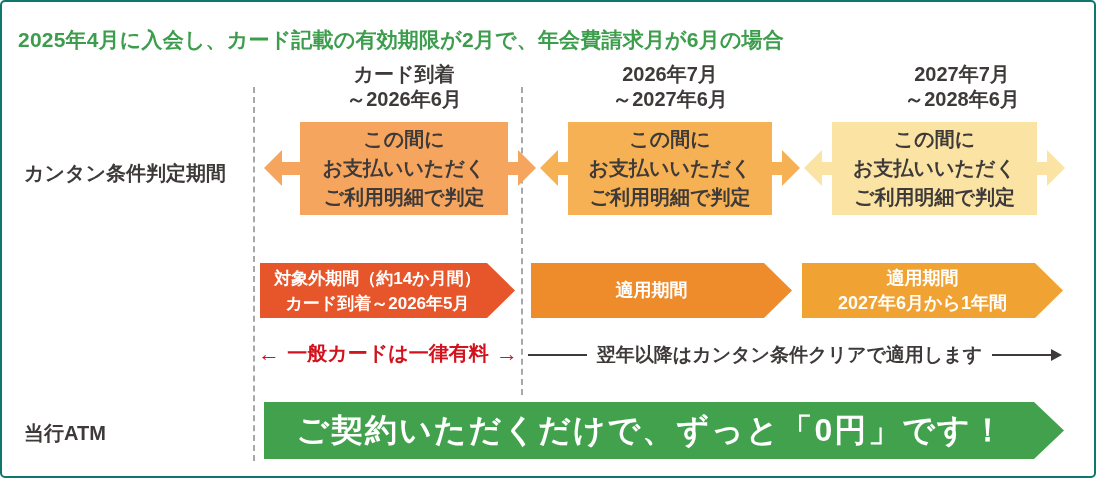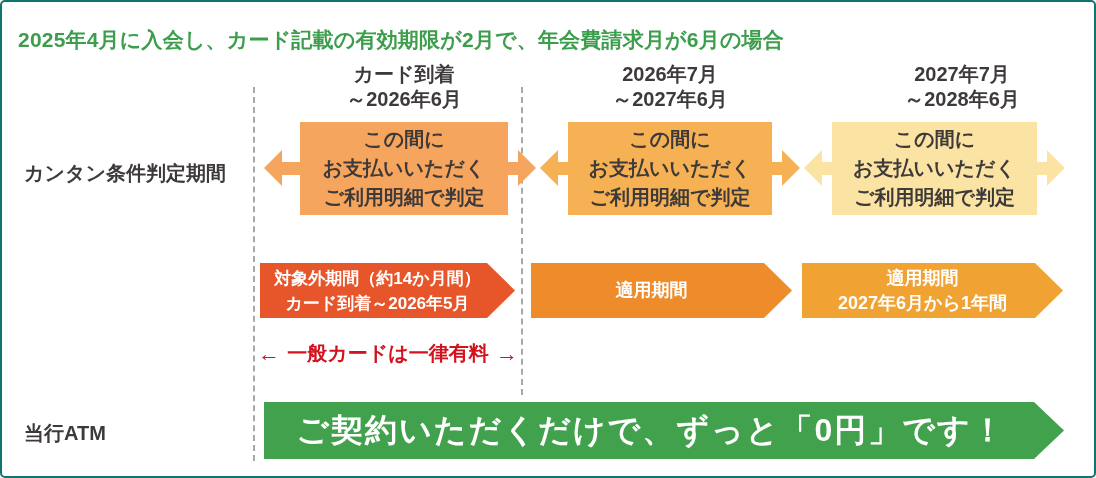--- a/index.html
+++ b/index.html
@@ -192,17 +192,23 @@
     <div>適用期間</div>
     <div>2027年6月から1年間</div>
   </div>
 
   <div class="note-ex">
     <span class="arr">←</span>
     <span>一般カードは一律有料</span>
     <span class="arr">→</span>
   </div>
 
+  <div class="note-ap">
+    <span class="line"></span>
+    <span>翌年以降はカンタン条件クリアで適用します</span>
+    <span class="line"></span>
+    <span class="ah"></span>
+  </div>
 
   <div class="rlabel l3">当行ATM</div>
   <div class="gbanner">ご契約いただくだけで、ずっと「0円」です！</div>
 
 </div>
 
 </body></html>

